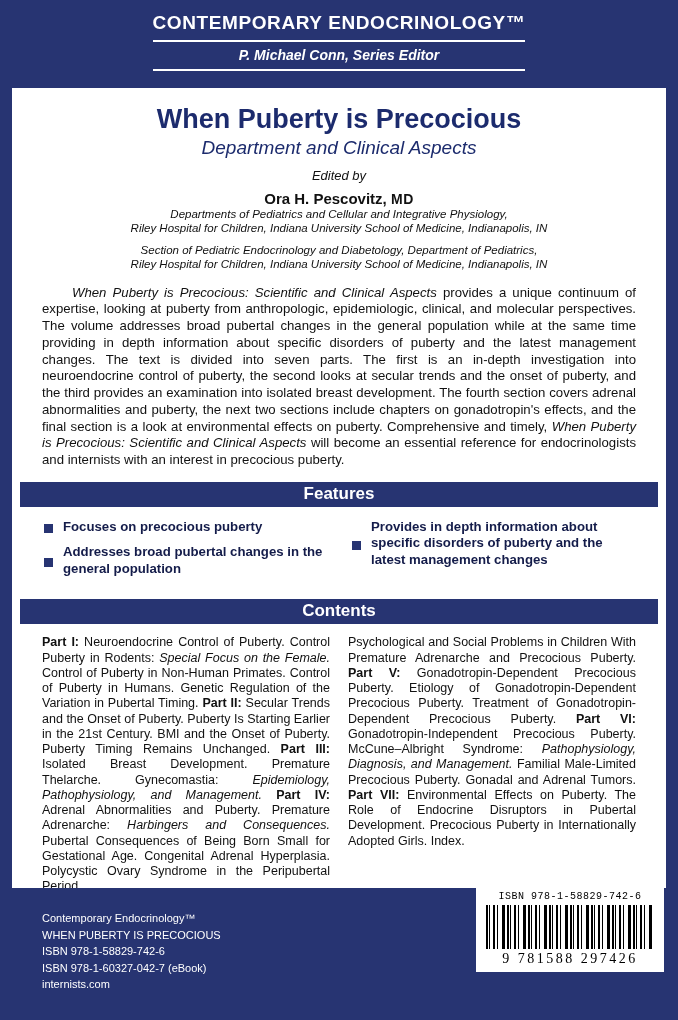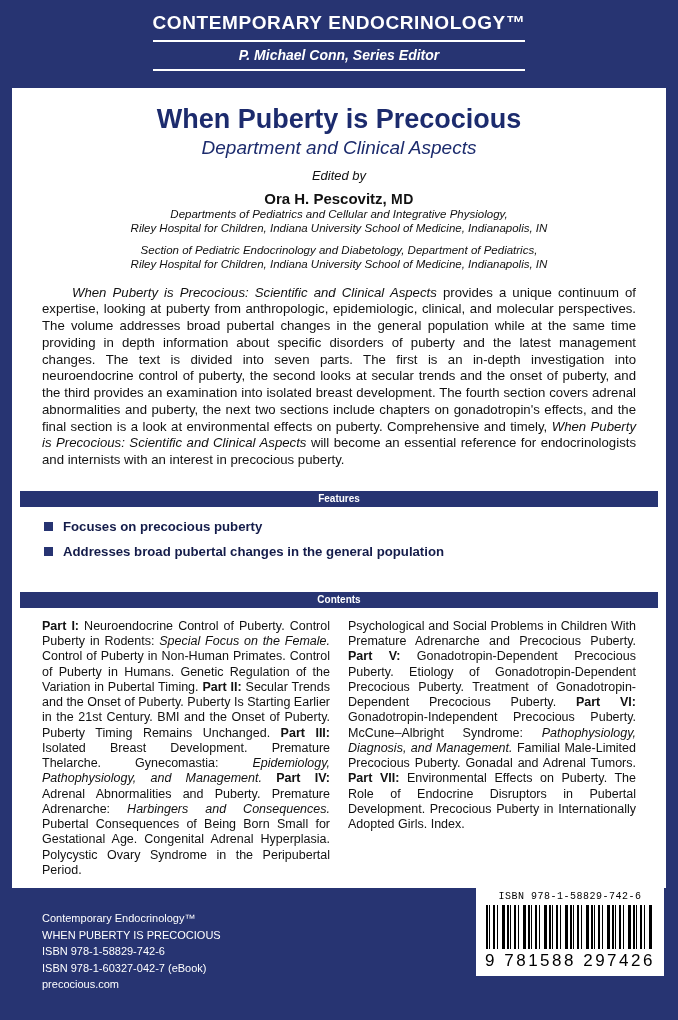--- a/index.html
+++ b/index.html
@@ -86,41 +86,42 @@
     font-size: 13.2px;
     line-height: 1.27;
     text-align: justify;
     text-indent: 30px;
   }
 
   .band {
     background: #273472;
     color: #ffffff;
     text-align: center;
-    font-size: 10px;
+    font-size: 17px;
     font-weight: bold;
     padding: 2px 0 3px;
-    margin-top: 22px;
+    margin-top: 13px;
   }
 
   .bullets {
     display: flex;
     gap: 26px;
     margin: 12px 24px 0;
   }
   .bullet-col { flex: 1; }
   .bullet-item {
     display: flex;
     gap: 10px;
     margin-bottom: 9px;
     font-size: 13.2px;
     font-weight: bold;
     color: #141c4a;
     line-height: 1.25;
     text-align: left;
+    align-items: center;
   }
   .bullet-square {
     width: 9px; height: 9px;
     background: #273472;
     flex: 0 0 auto;
     margin-top: 3px;
   }
 
   .contents-cols {
     display: flex;
@@ -167,22 +168,22 @@
     background: repeating-linear-gradient(
       90deg,
       #000 0 2px, #fff 2px 3px,
       #000 3px 4px, #fff 4px 7px,
       #000 7px 9px, #fff 9px 11px,
       #000 11px 12px, #fff 12px 16px,
       #000 16px 19px, #fff 19px 21px
     );
   }
   .barcode-number {
-    font-family: Liberation Sans, sans-serif;
-    font-size: 17px;
+    font-family: Liberation Serif, serif;
+    font-size: 14px;
     letter-spacing: 2.5px;
     white-space: nowrap;
   }
 </style>
 </head>
 <body>
 
 <div class="page">
 
   <header class="top-band">
@@ -221,38 +222,44 @@
       <div class="bullet-col">
         <div class="bullet-item">
           <span class="bullet-square"></span>
           <span>Focuses on precocious puberty</span>
         </div>
         <div class="bullet-item">
           <span class="bullet-square"></span>
           <span>Addresses broad pubertal changes in the general population</span>
         </div>
       </div>
+      <div class="bullet-col">
+        <div class="bullet-item">
+          <span class="bullet-square"></span>
+          <span>Provides in depth information about specific disorders of puberty and the latest management changes</span>
+        </div>
+      </div>
     </div>
 
     <div class="band">Contents</div>
 
     <div class="contents-cols">
       <p class="contents-col"><span style="font-weight: 700;">Part I:</span><span> Neuroendocrine Control of Puberty. Control Puberty in Rodents: </span><span style="font-style: italic;">Special Focus on the Female.</span><span> Control of Puberty in Non-Human Primates. Control of Puberty in Humans. Genetic Regulation of the Variation in Pubertal Timing. </span><span style="font-weight: 700;">Part II:</span><span> Secular Trends and the Onset of Puberty. Puberty Is Starting Earlier in the 21st Century. BMI and the Onset of Puberty. Puberty Timing Remains Unchanged. </span><span style="font-weight: 700;">Part III:</span><span> Isolated Breast Development. Premature Thelarche. Gynecomastia: </span><span style="font-style: italic;">Epidemiology, Pathophysiology, and Management.</span><span> </span><span style="font-weight: 700;">Part IV:</span><span> Adrenal Abnormalities and Puberty. Premature Adrenarche: </span><span style="font-style: italic;">Harbingers and Consequences.</span><span> Pubertal Consequences of Being Born Small for Gestational Age. Congenital Adrenal Hyperplasia. Polycystic Ovary Syndrome in the Peripubertal Period.</span></p>
       <p class="contents-col"><span>Psychological and Social Problems in Children With Premature Adrenarche and Precocious Puberty. </span><span style="font-weight: 700;">Part V:</span><span> Gonadotropin-Dependent Precocious Puberty. Etiology of Gonadotropin-Dependent Precocious Puberty. Treatment of Gonadotropin-Dependent Precocious Puberty. </span><span style="font-weight: 700;">Part VI:</span><span> Gonadotropin-Independent Precocious Puberty. McCune–Albright Syndrome: </span><span style="font-style: italic;">Pathophysiology, Diagnosis, and Management.</span><span> Familial Male-Limited Precocious Puberty. Gonadal and Adrenal Tumors. </span><span style="font-weight: 700;">Part VII:</span><span> Environmental Effects on Puberty. The Role of Endocrine Disruptors in Pubertal Development. Precocious Puberty in Internationally Adopted Girls. Index.</span></p>
     </div>
 
   </main>
 
   <footer class="footer">
     <div class="footer-lines">
       <div>Contemporary Endocrinology™</div>
       <div>WHEN PUBERTY IS PRECOCIOUS</div>
       <div>ISBN 978-1-58829-742-6</div>
       <div>ISBN 978-1-60327-042-7 (eBook)</div>
-      <div>precocious.com</div>
+      <div>internists.com</div>
     </div>
     <div class="barcode-box">
       <div class="barcode-isbn">ISBN 978-1-58829-742-6</div>
       <div class="barcode-bars"></div>
       <div class="barcode-number">9 781588 297426</div>
     </div>
   </footer>
 
 </div>
 

